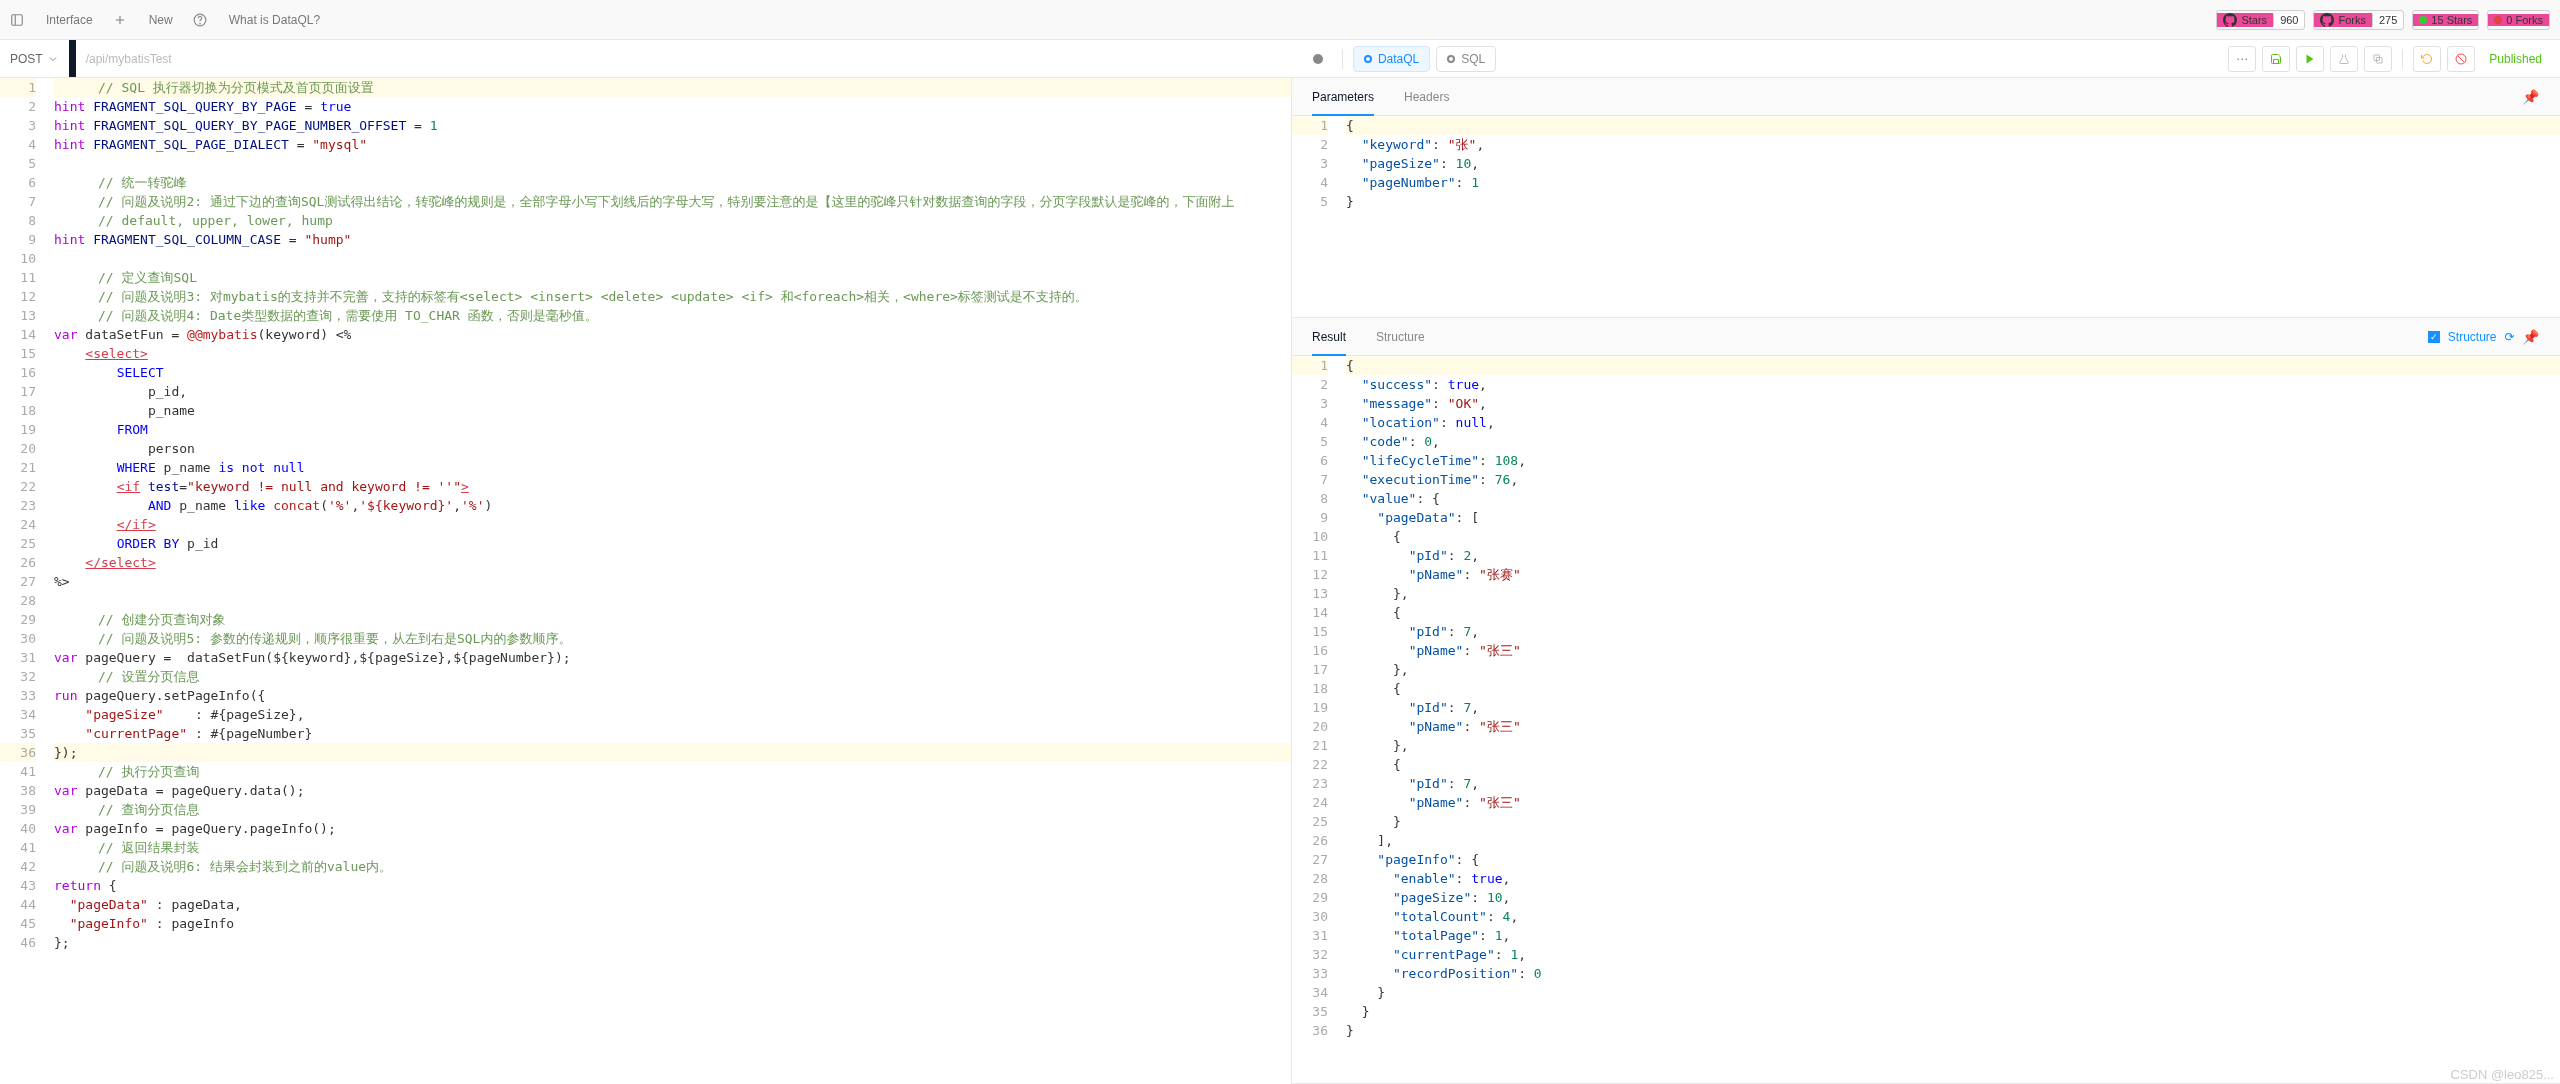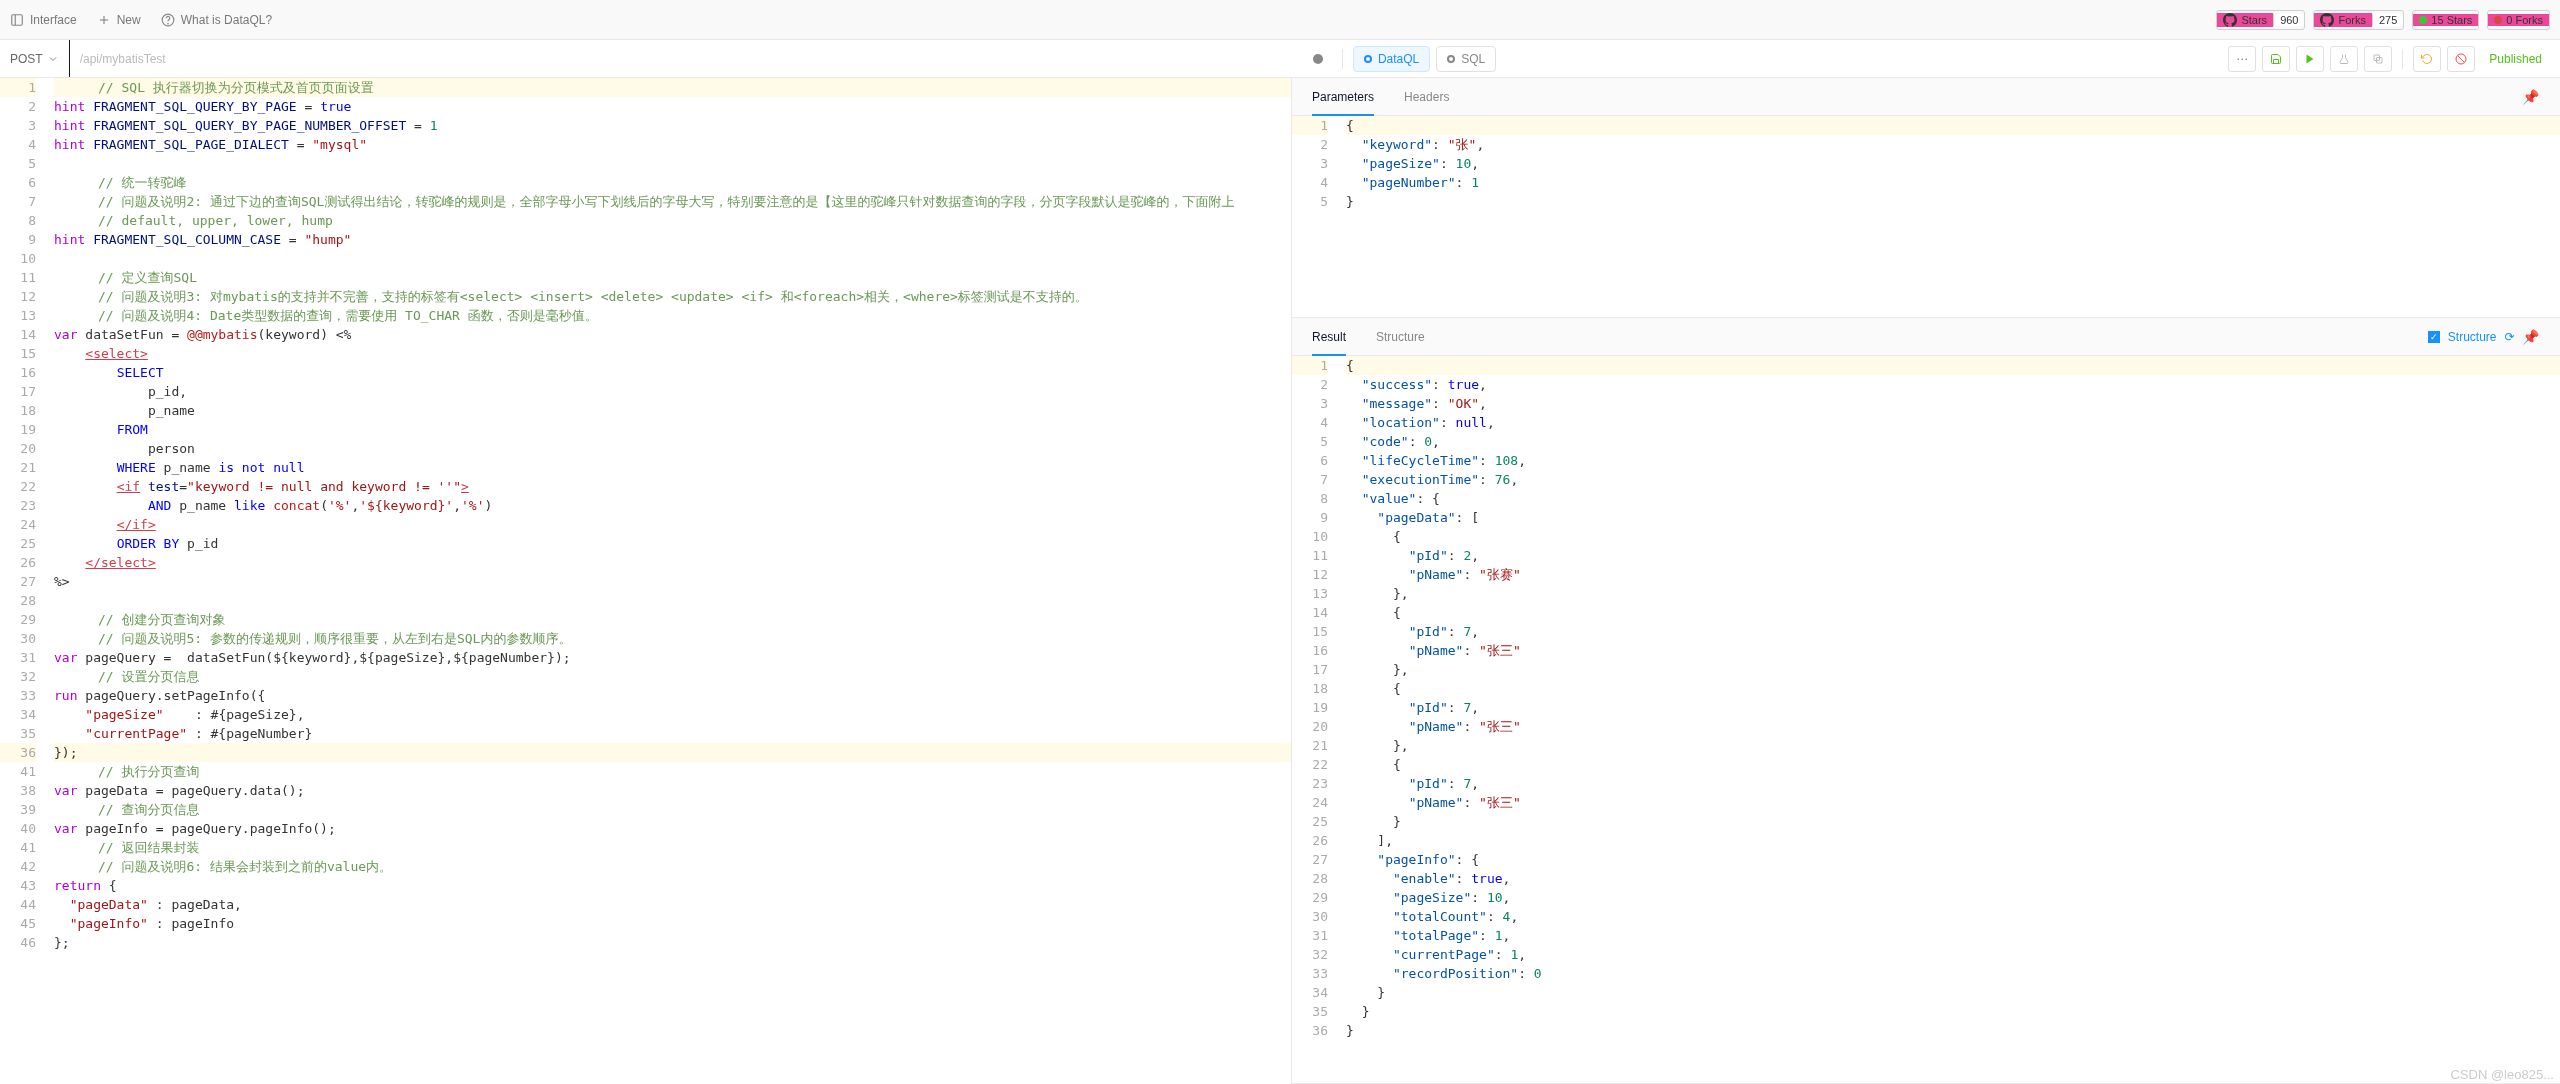--- a/index.html
+++ b/index.html
@@ -2,32 +2,32 @@
 <html><head>
 <meta charset="utf-8">
 <style>
 * { margin: 0; padding: 0; box-sizing: border-box; }
 body { font-family: -apple-system, BlinkMacSystemFont, "Segoe UI", Arial, sans-serif; font-size: 12px; color: #333; background: #fff; overflow: hidden; }
 .app { display: flex; flex-direction: column; height: 1084px; width: 2560px; }
 
 
 .topbar { display: flex; align-items: center; height: 40px; padding: 0 10px; border-bottom: 1px solid #e8e8e8; background: #f9f9f9; }
 .topbar-left { display: flex; align-items: center; gap: 20px; }
-.topbar-item { display: flex; align-items: center; gap: 6px; color: #777; cursor: pointer; }
+.topbar-item { display: flex; align-items: center; gap: 22px; color: #777; cursor: pointer; }
 .topbar-item .ic { width: 14px; height: 14px; }
 .topbar-right { margin-left: auto; display: flex; align-items: center; gap: 8px; }
 .badge { display: inline-flex; align-items: center; border: 1px solid #d0d0d0; border-radius: 3px; height: 20px; font-size: 11px; overflow: hidden; }
 .badge .bl { padding: 0 6px; display: flex; align-items: center; gap: 4px; background: #ec4899; }
 .badge .br { padding: 0 6px; border-left: 1px solid #d0d0d0; background: #fff; }
 .dot-green { width: 8px; height: 8px; border-radius: 50%; background: #3c3; display: inline-block; }
 .dot-red { width: 8px; height: 8px; border-radius: 50%; background: #d44; display: inline-block; }
 
 
 .reqbar { display: flex; align-items: center; height: 38px; border-bottom: 1px solid #e8e8e8; }
-.method { display: flex; align-items: center; gap: 4px; padding: 0 10px; height: 100%; border-right: 1px solid #0f172a; color: #666; font-weight: 500; }
+.method { display: flex; align-items: center; gap: 4px; padding: 0 10px; height: 100%; border-right: 7px solid #0f172a; color: #666; font-weight: 500; }
 .url { flex: 0 0 auto; width: 1215px; padding: 0 10px; color: #bbb; font-size: 12px; display: flex; align-items: center; height: 100%; }
 .reqbar-right { margin-left: auto; display: flex; align-items: center; gap: 6px; padding-right: 10px; }
 .ic-btn { width: 28px; height: 26px; display: flex; align-items: center; justify-content: center; border: 1px solid #e0e0e0; border-radius: 3px; background: #fff; cursor: pointer; color: #888; }
 .ic-btn.noborder { border: none; }
 .tab-pill { display: flex; align-items: center; gap: 6px; height: 26px; border: 1px solid #d0e8ff; background: #eef6ff; color: #1890ff; border-radius: 4px; padding: 0 10px; cursor: pointer; }
 .tab-pill.inactive { border-color: #e0e0e0; background: #fff; color: #888; }
 .pill-dot { width: 8px; height: 8px; border-radius: 50%; border: 2px solid currentColor; }
 .sep { width: 1px; height: 20px; background: #e5e5e5; margin: 0 4px; }
 .pub { color: #52c41a; font-weight: 500; padding: 0 8px; }
 

